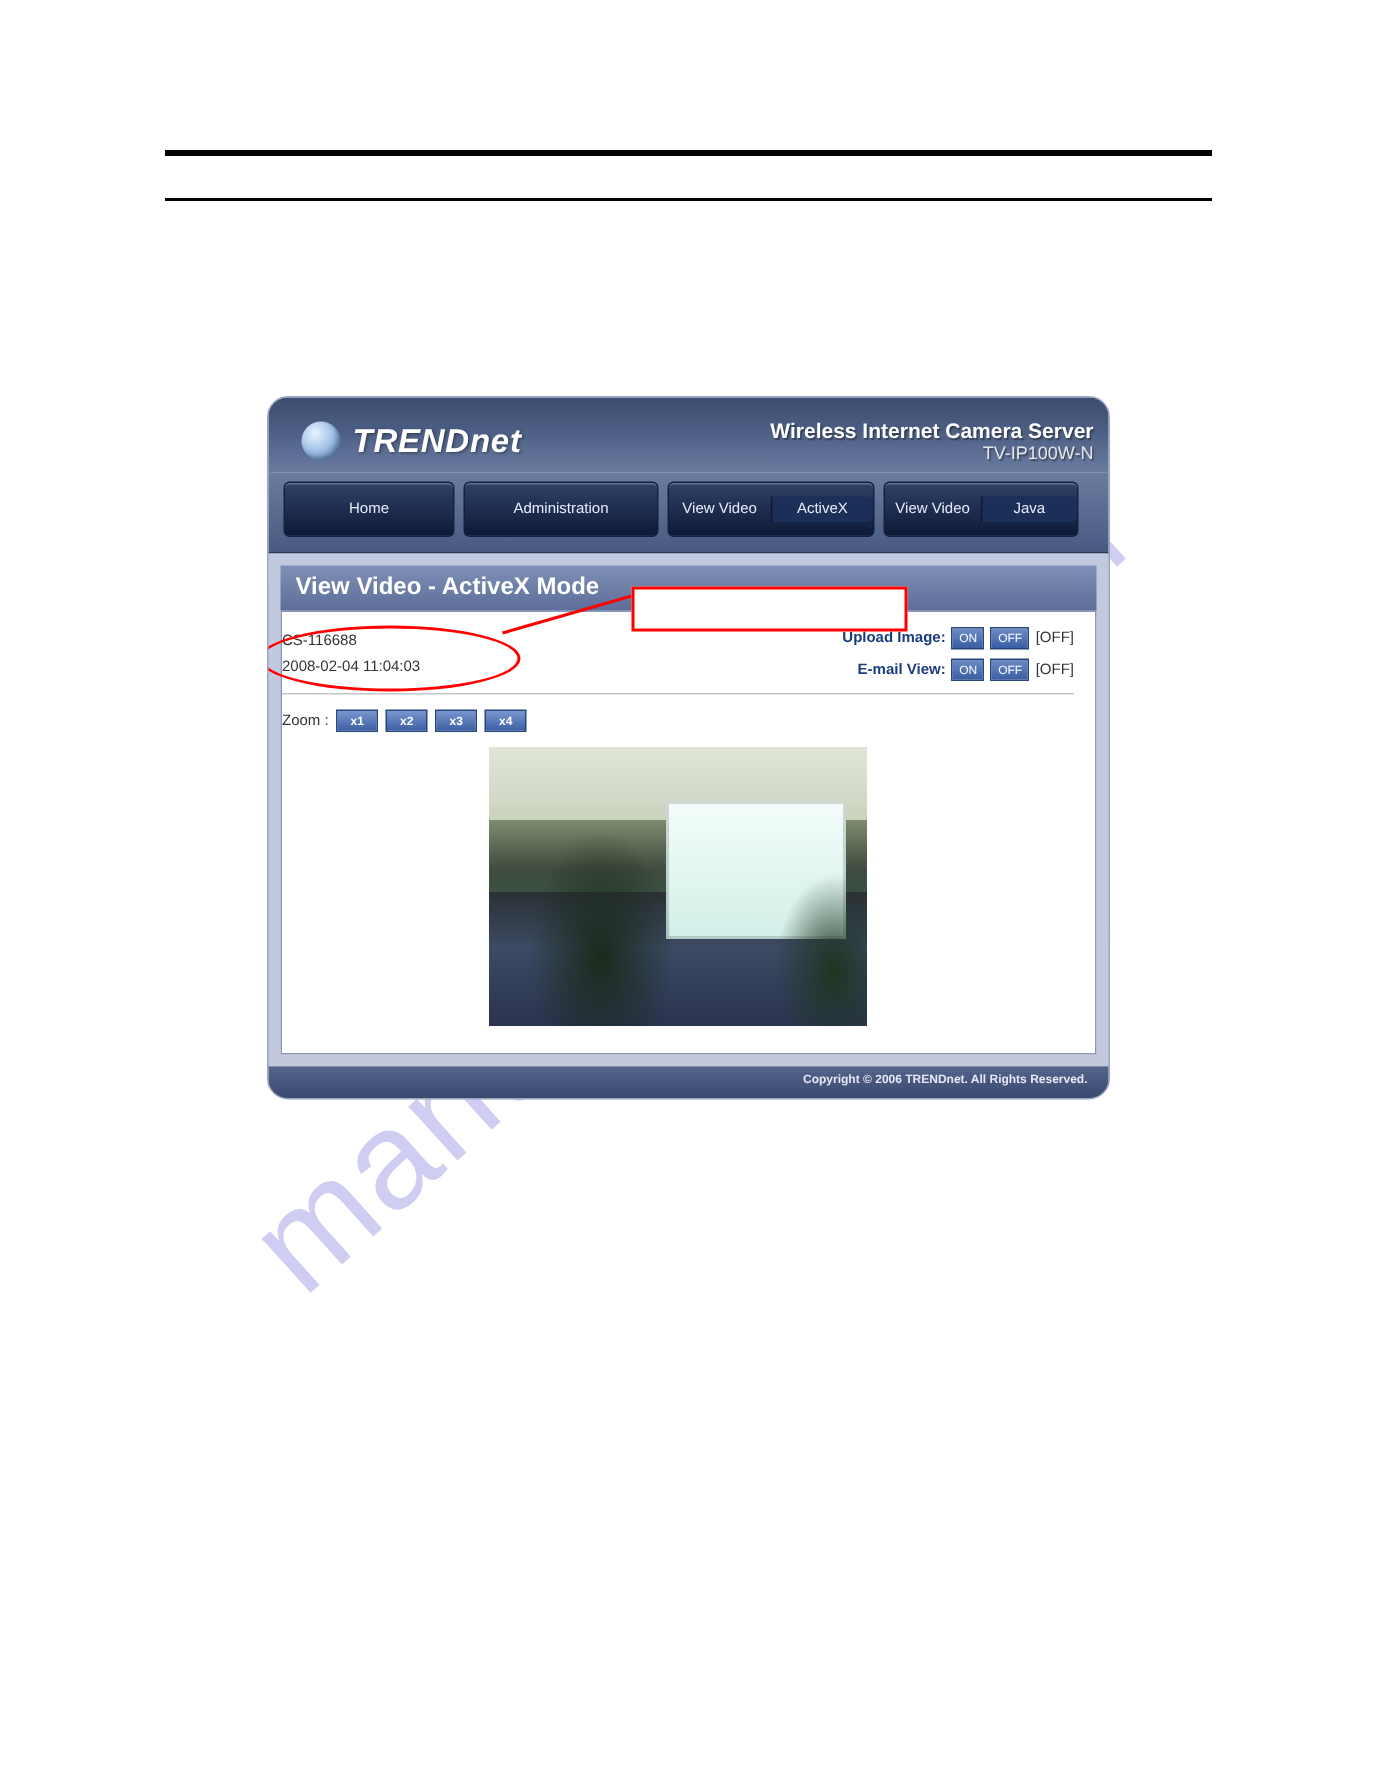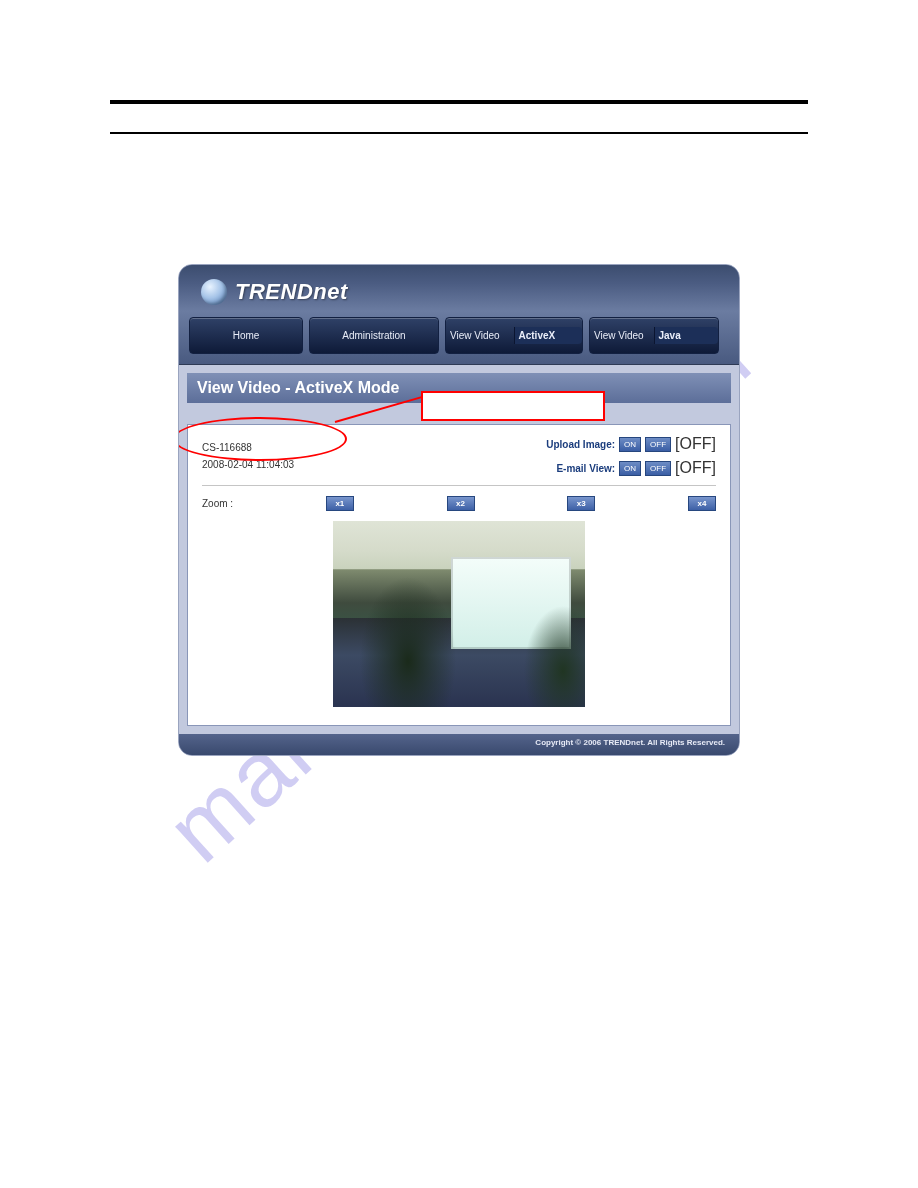--- a/index.html
+++ b/index.html
@@ -93,40 +93,39 @@
     padding: 12px 0;
     display: flex;
     align-items: center;
     justify-content: center;
     white-space: nowrap;
   }
   .pill.w1 { width: 112px; }
   .pill.w2 { width: 128px; }
   .pill.split { width: 136px; justify-content: space-between; padding: 0; }
   .pill.split2 { width: 128px; justify-content: space-between; padding: 0; }
-  .pill .seg { flex: 1; text-align: left; padding: 3px 4px; }
-  .pill .seg.active { background: #1c2f58; font-weight: 700; border-left: 1px solid #0b1530; border-radius: 0 4px 4px 0; }
+  .pill .seg { flex: 1; text-align: center; padding: 3px 4px; }
+  .pill .seg.active { background: #1c2f58; font-weight: 400; border-left: 1px solid #0b1530; border-radius: 0 4px 4px 0; }
 
   .content-frame {
     background: #c2c9de;
     padding: 8px;
   }
   .titlebar {
     background: linear-gradient(#7f90b6, #5c6e99);
     color: #fff;
     font-weight: 700;
     font-size: 16px;
     padding: 6px 10px;
     position: relative;
   }
   .inner {
     background: #fff;
     border: 1px solid #8996b8;
-    padding: 10px 14px 18px 14px;
-    margin-top: 21px;
+    padding: 10px 14px 18px 0;
   }
   .meta-row {
     display: flex;
     justify-content: space-between;
     align-items: center;
     font-size: 10px;
   }
   .meta-left .line1 { font-size: 10px; color: #333; }
   .meta-left .line2 { font-size: 10px; color: #333; margin-top: 6px; }
   .meta-right { display: flex; flex-direction: column; gap: 6px; align-items: flex-end; }
@@ -136,24 +135,24 @@
     background: linear-gradient(#6d8cc5, #3a5ea4);
     border: 1px solid #26467e;
     color: #fff;
     font-size: 8px;
     font-weight: 400;
     padding: 2px 4px;
     min-width: 22px;
     text-align: center;
     box-sizing: border-box;
   }
-  .state { color: #333; font-size: 16px; }
+  .state { color: #333; font-size: 10px; }
   .divider { border-top: 1px solid #c5c5c5; margin: 8px 0 10px 0; }
 
-  .zoom-row { display: flex; align-items: center; gap: 18px; font-size: 10px; color: #333; justify-content: space-between; }
+  .zoom-row { display: flex; align-items: center; gap: 5px; font-size: 10px; color: #333; }
   .zmbtn {
     background: linear-gradient(#7996cd, #3d60a6);
     border: 1px solid #27477f;
     color: #fff;
     font-size: 8px;
     font-weight: 700;
     padding: 2px 4px;
     min-width: 18px;
     text-align: center;
   }
@@ -246,20 +245,24 @@
   <hr class="hr-thin">
 
   <div class="shot" style="position:relative;">
 
     <div class="shot-header">
       <div class="brand">
         <div class="brand-logo"></div>
         <div class="brand-text">
           <span>TRENDnet</span>
         </div>
+      </div>
+      <div class="hdr-right">
+        <div class="hdr-title">Wireless Internet Camera Server</div>
+        <div class="hdr-model">TV-IP100W-N</div>
       </div>
     </div>
 
     <div class="nav">
       <div class="pill w1">Home</div>
       <div class="pill w2">Administration</div>
       <div class="pill split">
         <span class="seg">View Video</span>
         <span class="seg active">ActiveX</span>
       </div>

